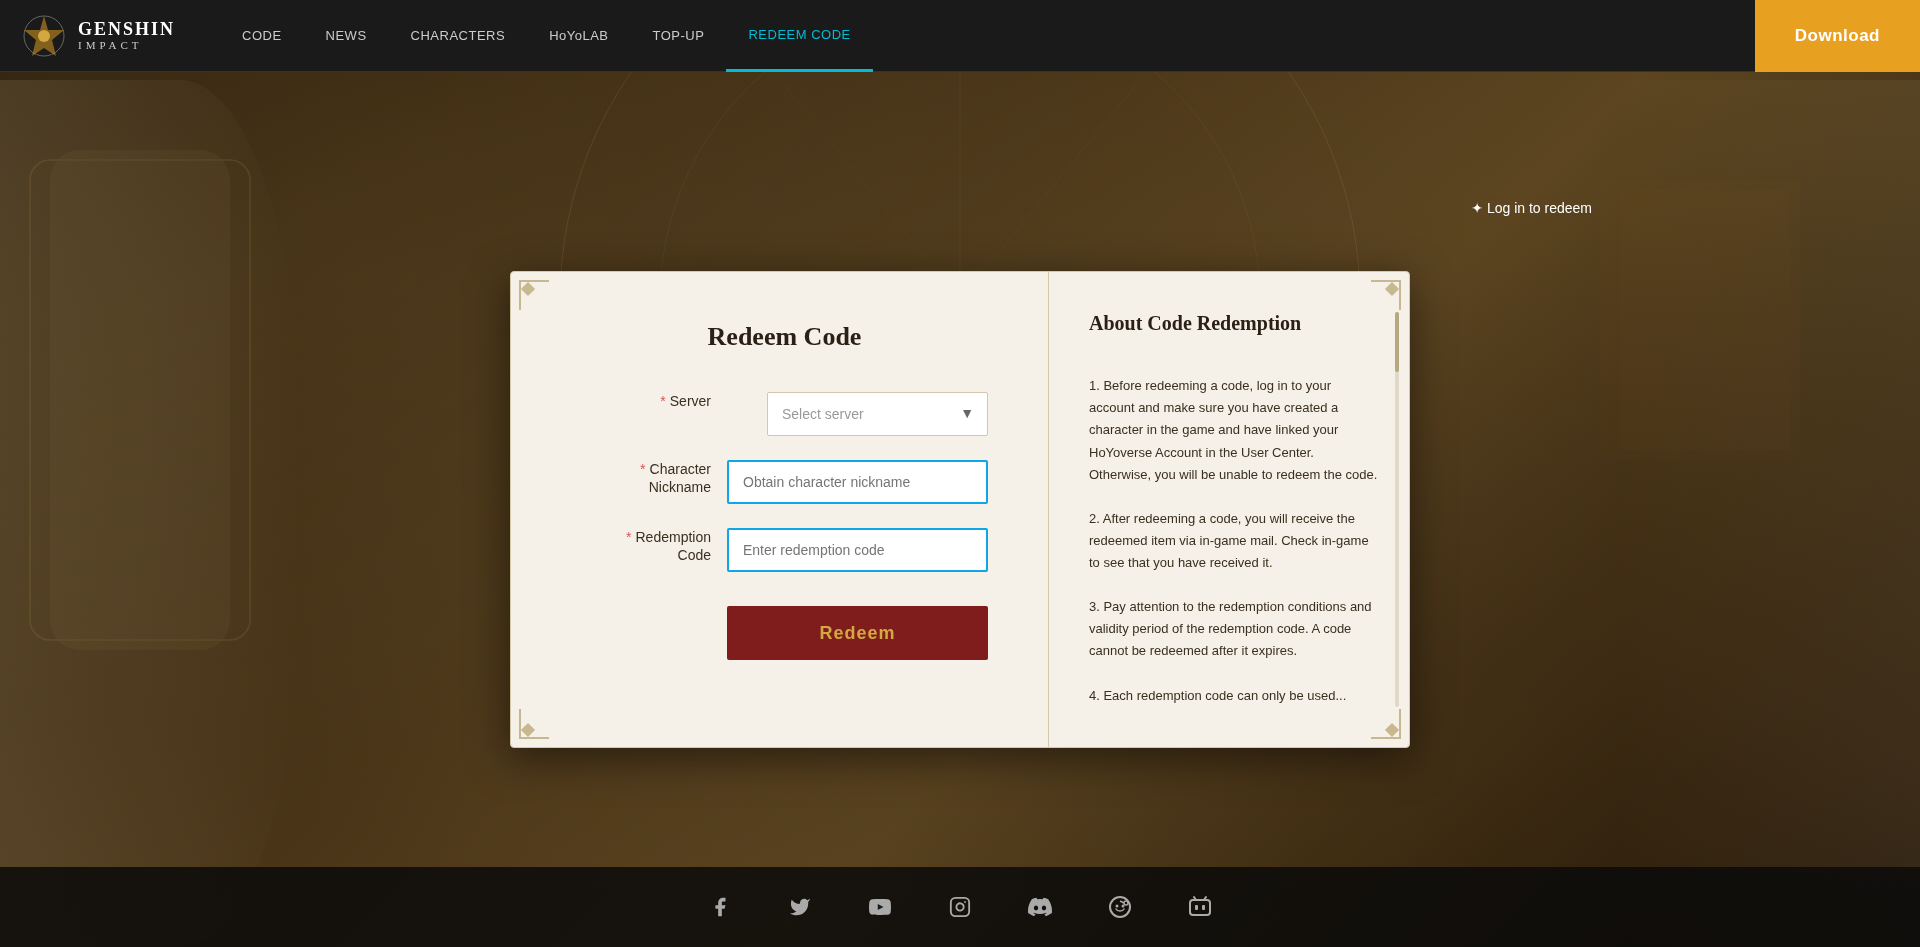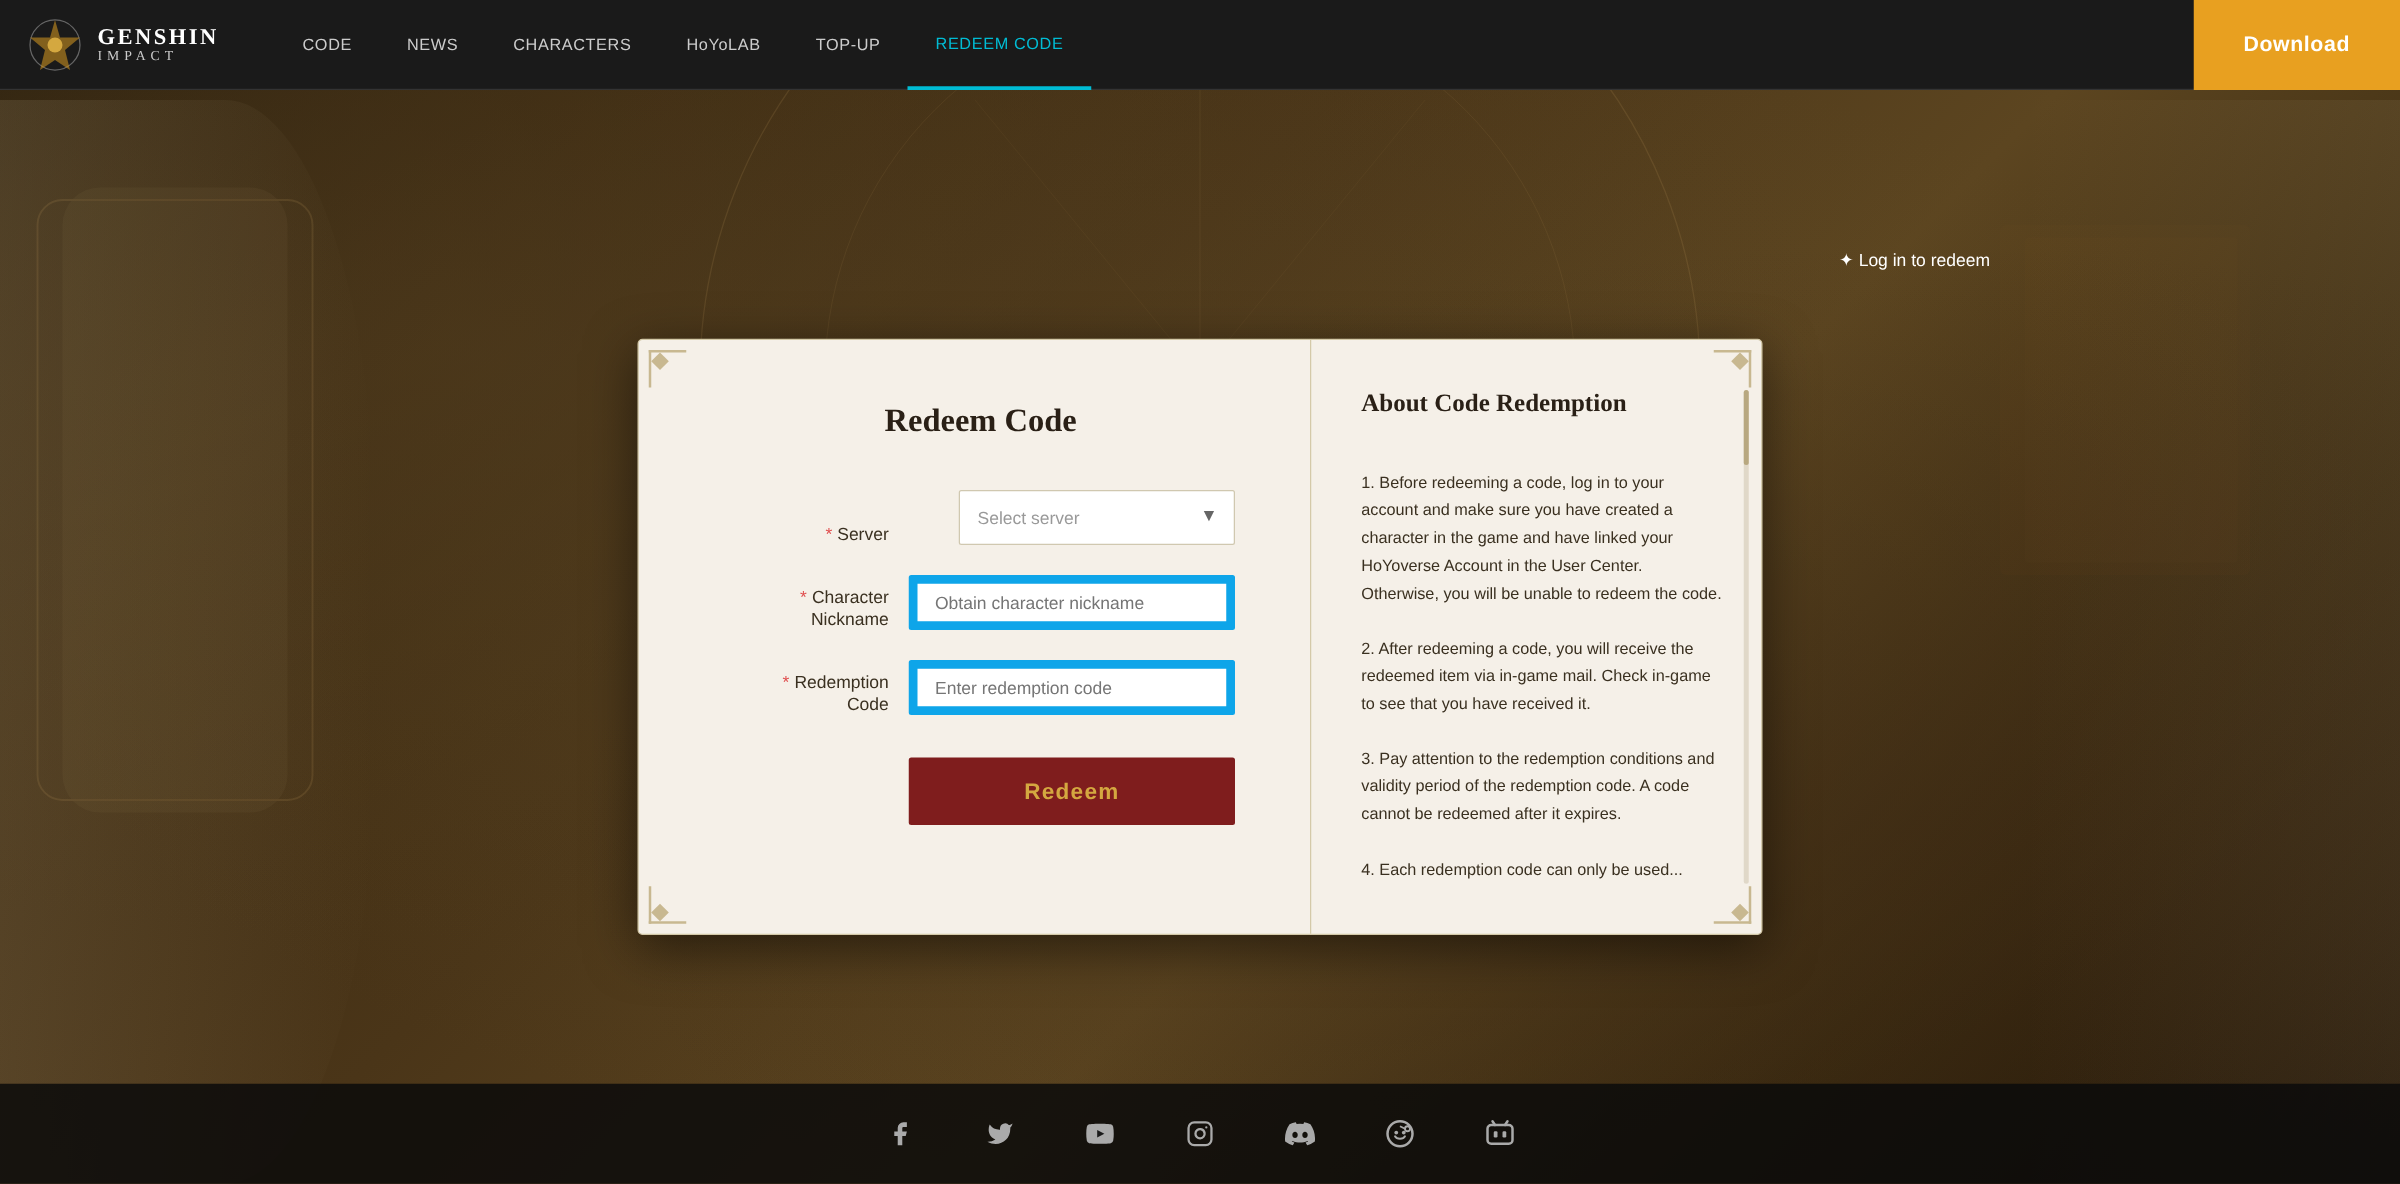--- a/index.html
+++ b/index.html
@@ -223,40 +223,40 @@
       font-size: 26px;
       font-weight: bold;
       color: #2a2016;
       margin-bottom: 40px;
       text-align: center;
       font-family: 'Georgia', serif;
     }
 
     .form-row {
       display: flex;
-      align-items: flex-end;
+      align-items: flex-start;
       margin-bottom: 24px;
       gap: 16px;
     }
     .form-label {
       text-align: right;
       min-width: 130px;
       font-size: 14px;
       color: #3a3020;
       font-family: Arial, sans-serif;
       line-height: 1.3;
     }
     .required-star {
       color: #e05050;
       margin-right: 4px;
     }
     .form-input {
       flex: 1;
       height: 44px;
-      border: 7px solid #0ea5e9;
+      border: 2px solid #0ea5e9;
       background: white;
       border-radius: 2px;
       padding: 0 14px;
       font-size: 14px;
       color: #999;
       font-family: Arial, sans-serif;
       outline: none;
     }
     .form-select-wrapper {
       flex: 1;

